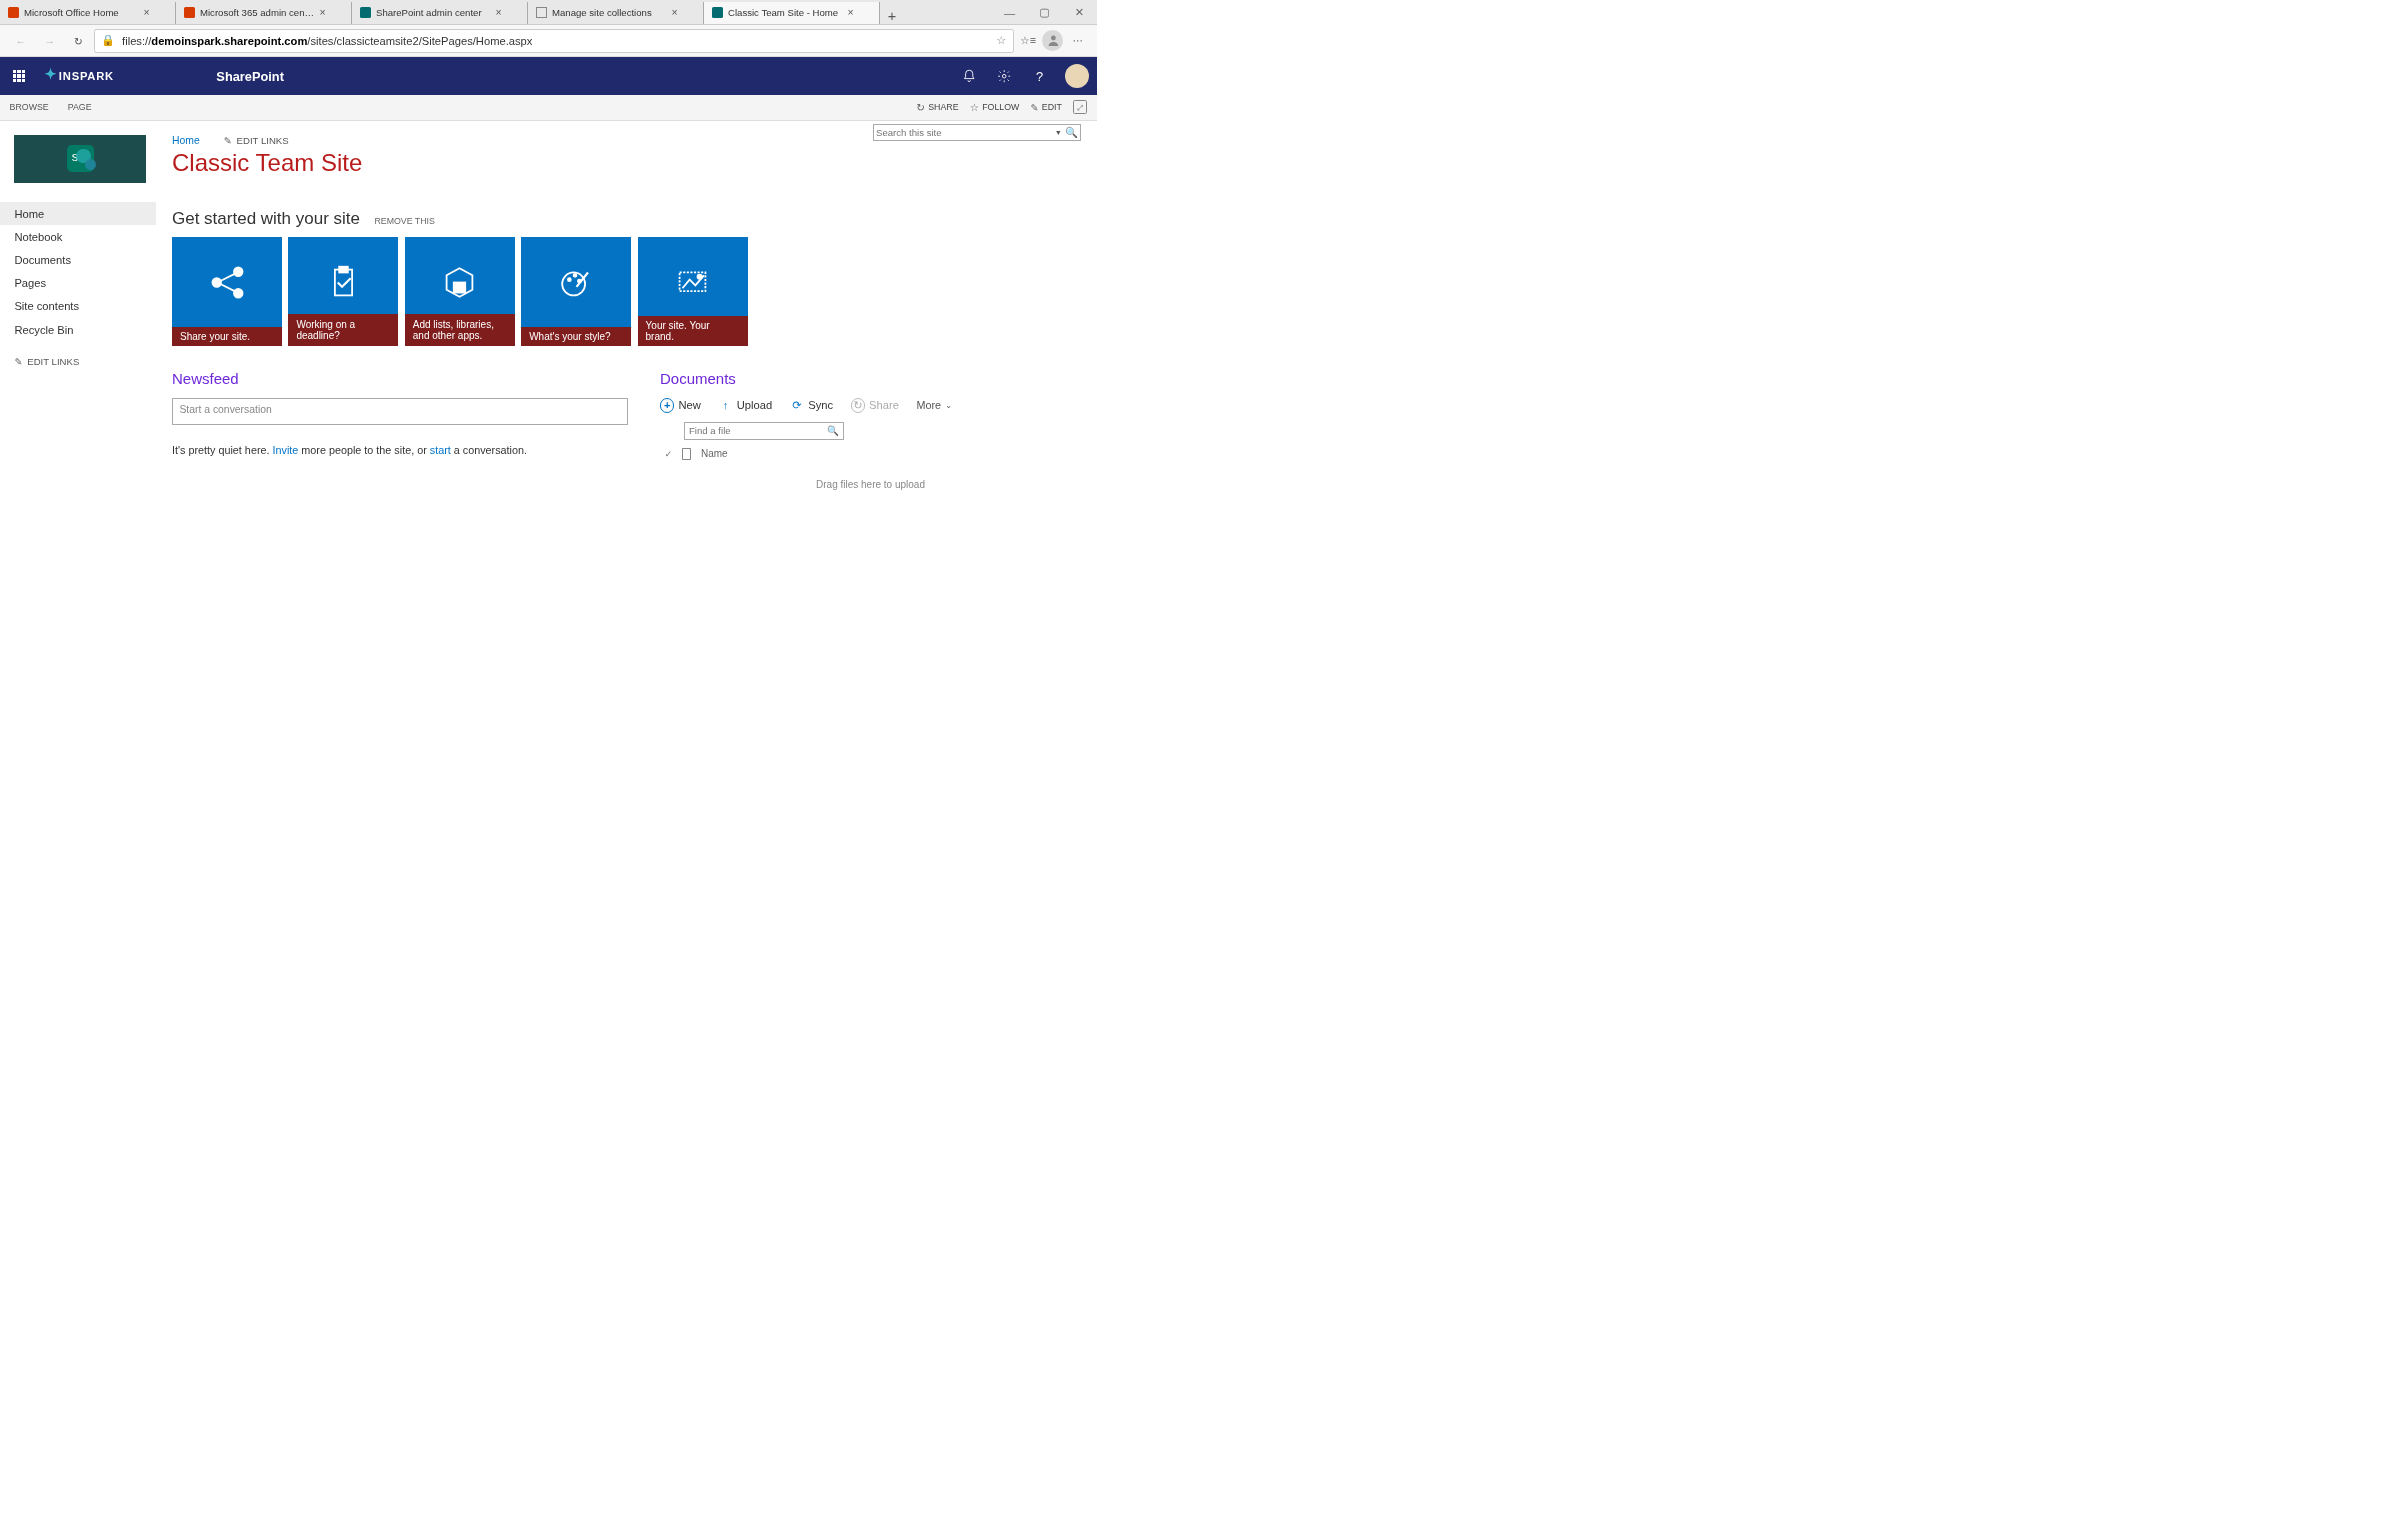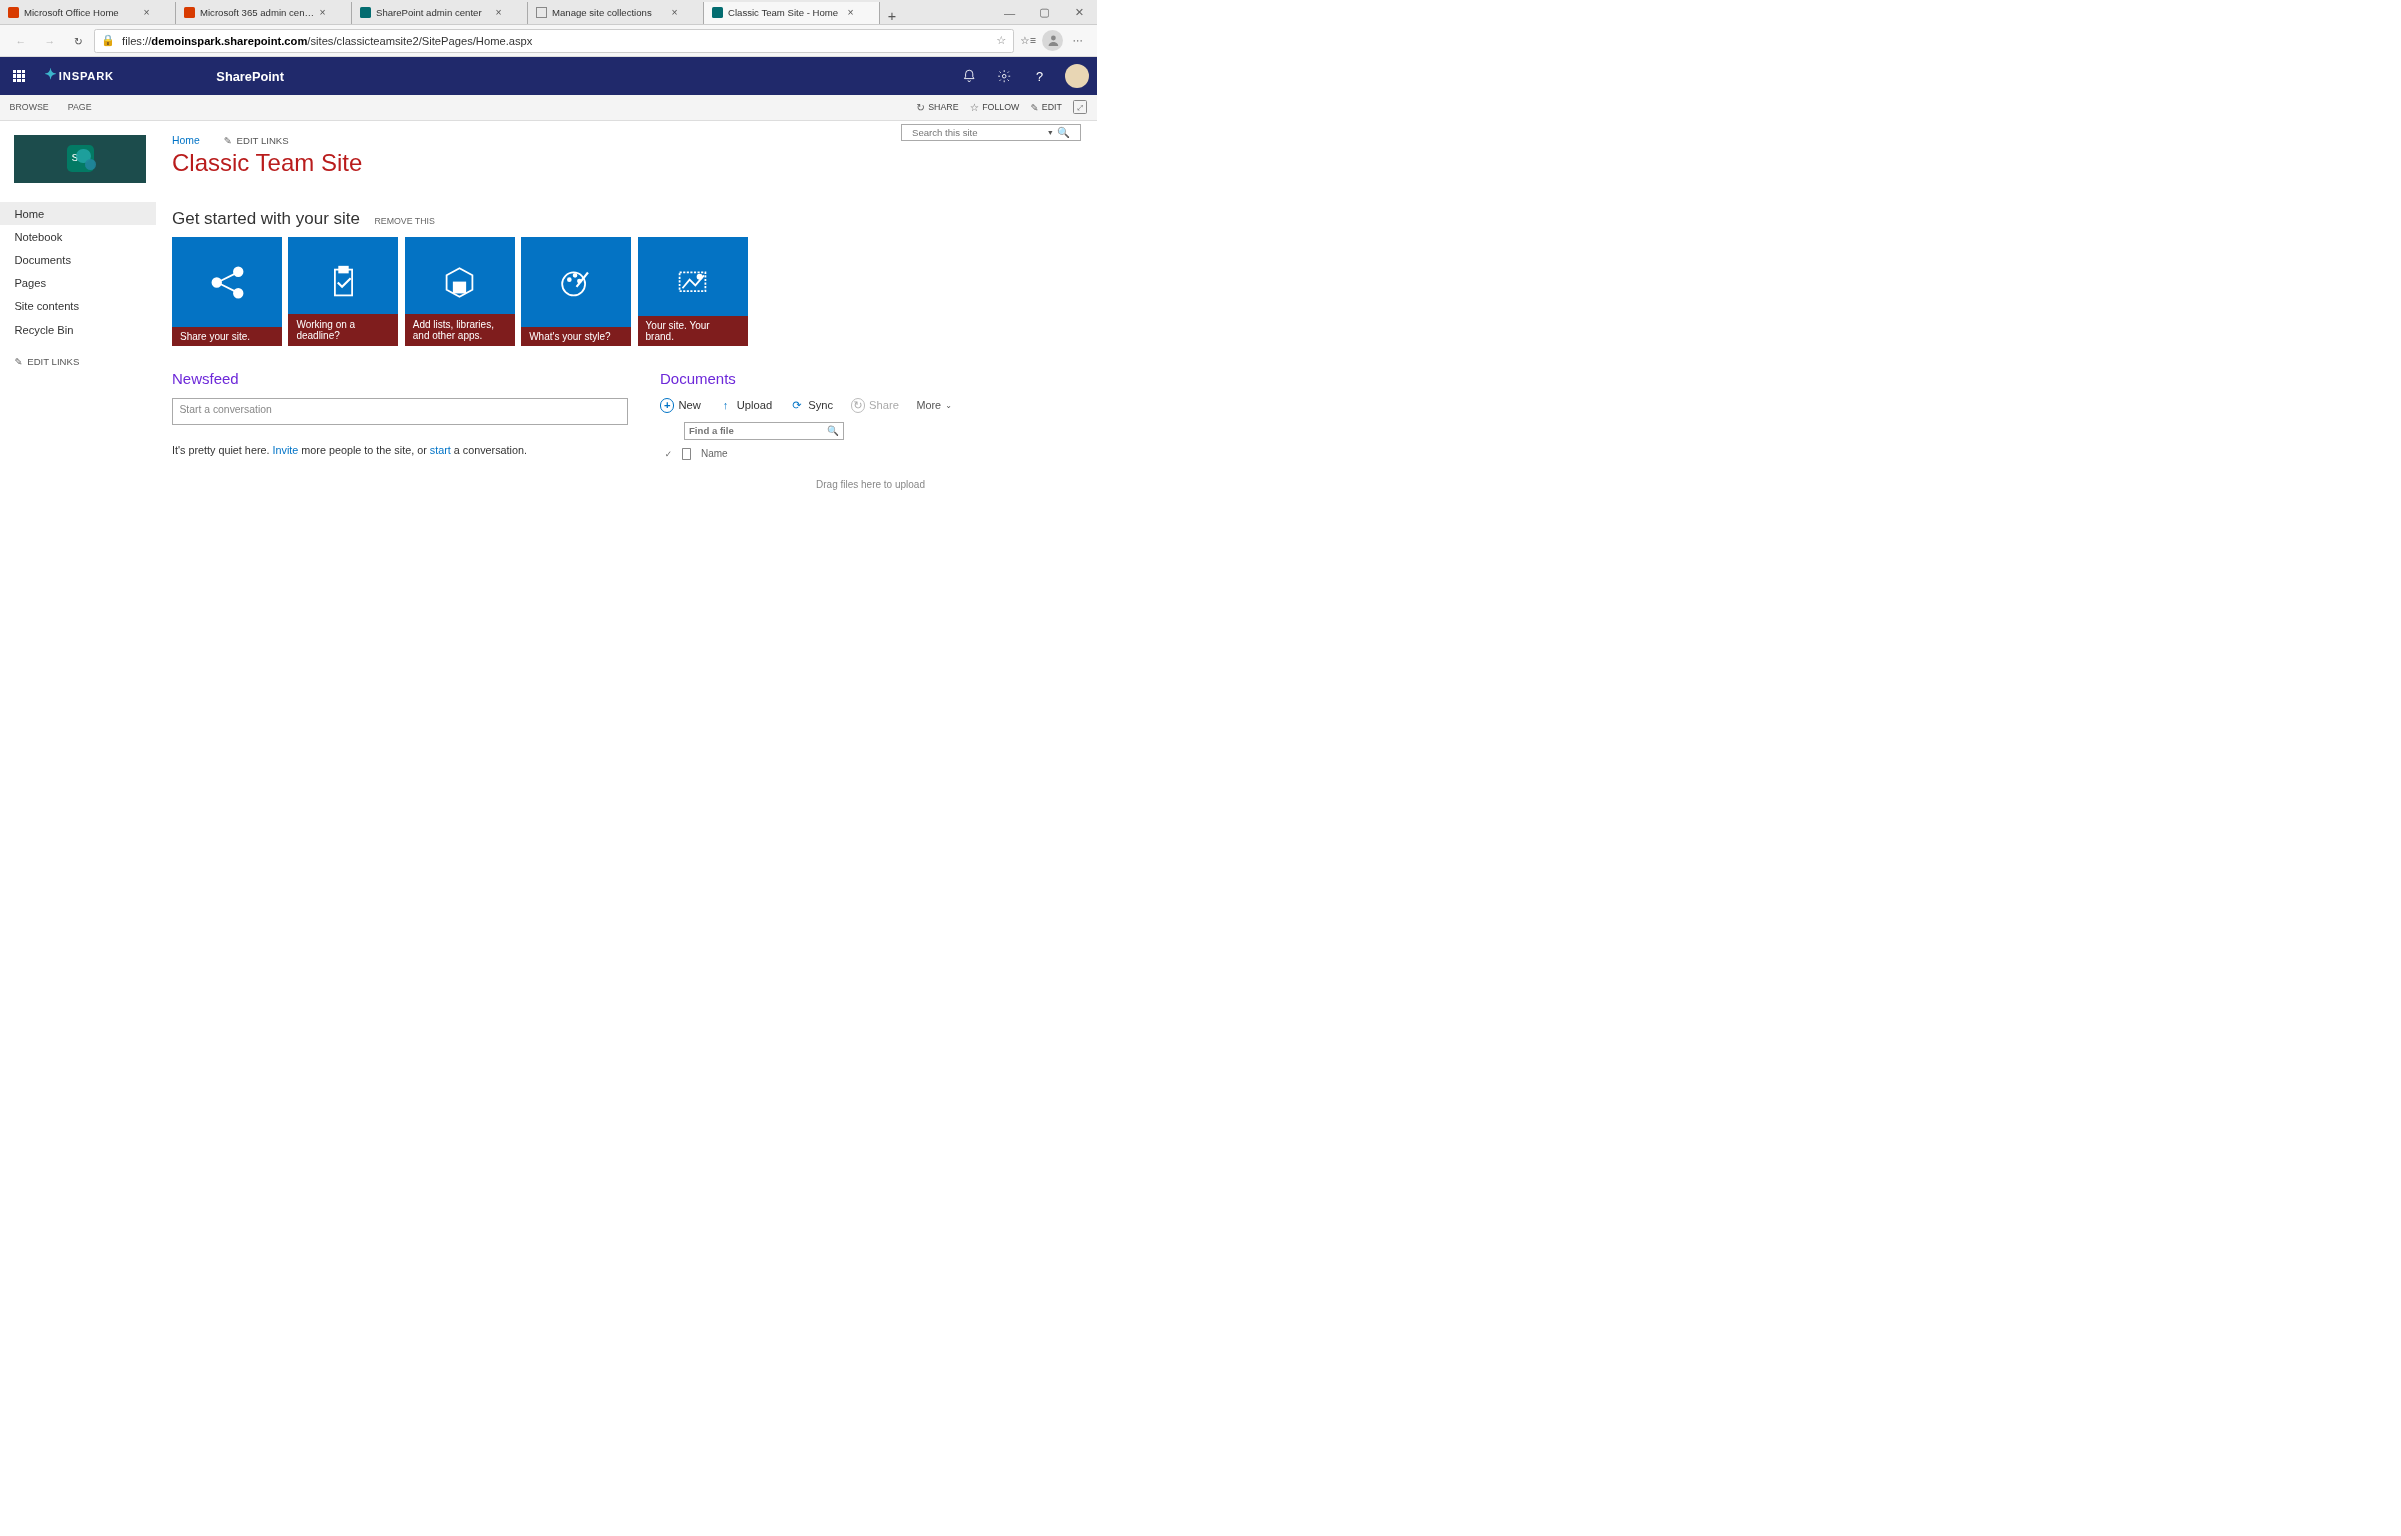--- a/index.html
+++ b/index.html
@@ -58,21 +58,21 @@
 .left-nav a { display:block; padding:5.6px 14.4px; color:#333; text-decoration:none; font-size:11.2px; }
 .left-nav a.active { background:#ededed; font-weight:400; }
 .left-nav .edit-links { margin-top:14.4px; color:#555; font-size:9.6px; display:flex; align-items:center; gap:4.8px; padding-left:14.4px; }
 
 .main-col { flex:1; padding:14.4px 16px; position:relative; }
 .breadcrumb-row { display:flex; align-items:center; gap:24px; font-size:10.4px; }
 .breadcrumb-row .home { color:#0073c6; }
 .breadcrumb-row .edit-links { color:#555; font-size:9.6px; display:flex; align-items:center; gap:4.8px; }
 .site-title { font-size:24px; font-weight:300; color:#b91c1c; margin-top:3.2px; }
 
-.search-box { position:absolute; right:16px; top:3.2px; width:180px; height:17.6px; border:0.8px solid #aaa; display:flex; align-items:center; padding:0 10px; font-size:9.6px; color:#888;}
+.search-box { position:absolute; right:16px; top:3.2px; width:208px; height:17.6px; border:0.8px solid #aaa; display:flex; align-items:center; padding:0 2px; font-size:9.6px; color:#888;}
 .search-box input { border:none; outline:none; flex:1; font-size:9.6px; }
 .search-box .drop { font-size:7.2px; color:#555; margin-right:3.2px; }
 .search-box .mag { font-size:10.4px; color:#333; }
 
 .get-started-hdr { margin-top:32px; display:flex; align-items:baseline; gap:14.4px;}
 .get-started-hdr h2 { font-size:17px; font-weight:300; color:#333; }
 .get-started-hdr .remove { font-size:8.8px; color:#666; text-transform:uppercase; }
 
 .tiles { display:flex; gap:6.4px; margin-top:8px;}
 .tile { width:110px; height:109px; background:#0473c4; position:relative; color:#fff; }
@@ -93,21 +93,21 @@
 .doc-act { display:flex; align-items:center; gap:4px; }
 .doc-act .ico { width:14.4px; height:14.4px; display:flex; align-items:center; justify-content:center; border-radius:50%;}
 .doc-act.new .ico { border:1.6px solid #0073c6; color:#0073c6; font-weight:bold; font-size:11.2px;}
 .doc-act.upload .ico { color:#0073c6; }
 .doc-act.sync .ico { color:#0073c6; }
 .doc-act.share { color:#aaa; }
 .doc-act.share .ico { color:#aaa; border:1.6px solid #bbb; border-radius:50%;}
 .doc-more { display:flex; align-items:center; gap:4px; color:#555; font-size:10.8px; }
 
 .find-file { width:160px; height:17.6px; border:0.8px solid #aaa; display:flex; align-items:center; padding:0 4px; margin-left:24px; margin-bottom:8px;}
-.find-file input { border:none; outline:none; flex:1; font-size:9.6px;font-weight:bold;}
+.find-file input { border:none; outline:none; flex:1; font-size:9.6px;}
 
 .doc-header { display:flex; align-items:center; gap:9.6px; font-size:10px; color:#666; margin-left:4.8px;}
 .doc-header .check { font-size:8.8px; }
 .doc-header .file-ico { width:9.6px; height:12px; border:0.8px solid #888; border-radius:0.8px; position:relative; }
 .drag-msg { text-align:center; font-size:10px; color:#888; margin-top:19px;}
 
 .disabled { color:#bbb !important; }
 .pencil::before { content:"✎"; font-size:9.6px; color:#666; }
 </style>
 </head>

